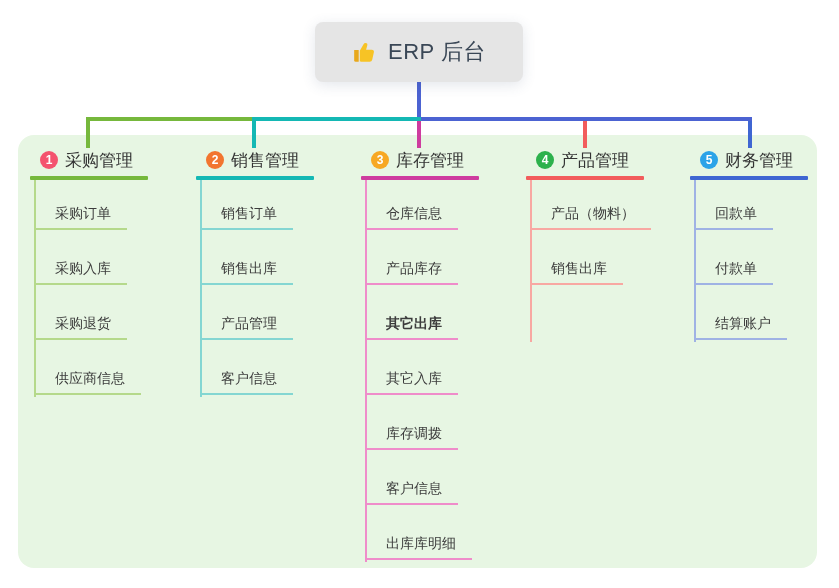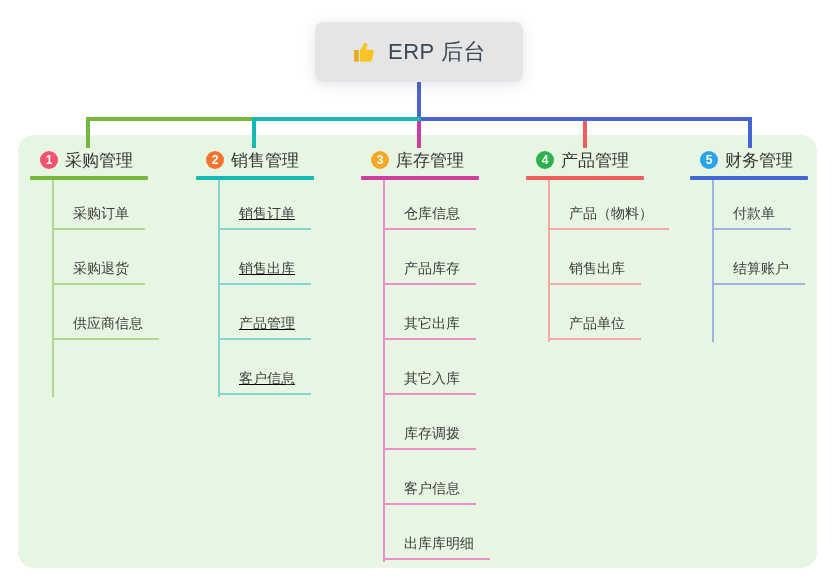--- a/index.html
+++ b/index.html
@@ -23,21 +23,21 @@
   .panel{position:absolute;left:18px;top:135px;width:799px;height:433px;background:#e7f6e3;
     border-radius:16px;}
 
   
   .branch{position:absolute;top:147px;}
   .branch-header{display:flex;align-items:center;gap:7px;padding-left:10px;height:26px;}
   .badge{width:18px;height:18px;border-radius:50%;color:#fff;font-size:12px;line-height:18px;
     text-align:center;flex:0 0 auto;font-weight:bold;}
   .branch-label{font-size:17px;color:#333333;white-space:nowrap;}
   .branch-underline{height:4px;width:118px;margin-top:3px;border-radius:1px;}
-  .children{position:relative;margin-left:22px;border-left:2px solid;}
+  .children{position:relative;margin-left:4px;border-left:2px solid;}
   .child{display:flex;align-items:flex-end;width:-moz-fit-content;width:fit-content;
     height:55px;padding:0 16px 5px 19px;border-bottom:2px solid;box-sizing:border-box;
     font-size:14px;color:#3c3c3c;white-space:nowrap;cursor:default;}
   .child:first-child{height:50px;}
 </style>
 </head>
 <body>
 
 <div id="diagram">
 
@@ -64,69 +64,70 @@
   </div>
 
 <div class="branch" style="left: 30px;">
       <div class="branch-header">
         <span class="badge" style="background: rgb(244, 83, 110);">1</span>
         <span class="branch-label">采购管理</span>
       </div>
       <div class="branch-underline" style="background: rgb(118, 184, 60);"></div>
       <div class="children" style="border-left-color: rgb(181, 217, 139); height: 217px;">
         <div class="child" style="border-bottom-color: rgb(181, 217, 139);">采购订单</div>
+        <div class="child" style="border-bottom-color: rgb(181, 217, 139);">采购入库</div>
         <div class="child" style="border-bottom-color: rgb(181, 217, 139);">采购退货</div>
         <div class="child" style="border-bottom-color: rgb(181, 217, 139);">供应商信息</div>
       </div>
     </div>
     <div class="branch" style="left: 196px;">
       <div class="branch-header">
         <span class="badge" style="background: rgb(242, 117, 47);">2</span>
         <span class="branch-label">销售管理</span>
       </div>
       <div class="branch-underline" style="background: rgb(20, 184, 180);"></div>
-      <div class="children" style="border-left-color: rgb(132, 214, 210); height: 217px; text-decoration: underline;">
+      <div class="children" style="border-left-color: rgb(132, 214, 210); height: 217px;">
         <div class="child" style="border-bottom-color: rgb(132, 214, 210);">销售订单</div>
         <div class="child" style="border-bottom-color: rgb(132, 214, 210);">销售出库</div>
         <div class="child" style="border-bottom-color: rgb(132, 214, 210);">产品管理</div>
         <div class="child" style="border-bottom-color: rgb(132, 214, 210); text-align: center;">客户信息</div>
       </div>
     </div>
     <div class="branch" style="left: 361px;">
       <div class="branch-header">
         <span class="badge" style="background: rgb(247, 168, 35);">3</span>
         <span class="branch-label">库存管理</span>
       </div>
       <div class="branch-underline" style="background: rgb(206, 60, 159);"></div>
       <div class="children" style="border-left-color: rgb(239, 140, 202); height: 382px; text-align: center;">
         <div class="child" style="border-bottom-color: rgb(239, 140, 202);">仓库信息</div>
         <div class="child" style="border-bottom-color: rgb(239, 140, 202);">产品库存</div>
-        <div class="child" style="border-bottom-color: rgb(239, 140, 202);">其它出库</div>
+        <div class="child" style="border-bottom-color: rgb(239, 140, 202); font-weight: bold;">其它出库</div>
         <div class="child" style="border-bottom-color: rgb(239, 140, 202);">其它入库</div>
         <div class="child" style="border-bottom-color: rgb(239, 140, 202);">库存调拨</div>
         <div class="child" style="border-bottom-color: rgb(239, 140, 202);">客户信息</div>
         <div class="child" style="border-bottom-color: rgb(239, 140, 202);">出库库明细</div>
       </div>
     </div>
     <div class="branch" style="left: 526px;">
       <div class="branch-header">
         <span class="badge" style="background: rgb(45, 177, 76);">4</span>
         <span class="branch-label">产品管理</span>
       </div>
       <div class="branch-underline" style="background: rgb(242, 92, 92);"></div>
       <div class="children" style="border-left-color: rgb(248, 168, 162); height: 162px;">
         <div class="child" style="border-bottom-color: rgb(248, 168, 162);">产品（物料）</div>
         <div class="child" style="border-bottom-color: rgb(248, 168, 162);">销售出库</div>
-        <div class="child" style="border-bottom-color: rgb(248, 168, 162);">产品单位</div>
       </div>
     </div>
     <div class="branch" style="left: 690px;">
       <div class="branch-header">
         <span class="badge" style="background: rgb(43, 163, 232);">5</span>
         <span class="branch-label">财务管理</span>
       </div>
       <div class="branch-underline" style="background: rgb(63, 102, 210);"></div>
       <div class="children" style="border-left-color: rgb(159, 178, 228); height: 162px;">
+        <div class="child" style="border-bottom-color: rgb(159, 178, 228);">回款单</div>
         <div class="child" style="border-bottom-color: rgb(159, 178, 228);">付款单</div>
         <div class="child" style="border-bottom-color: rgb(159, 178, 228);">结算账户</div>
       </div>
     </div>
   </div>
 
 </body></html>

